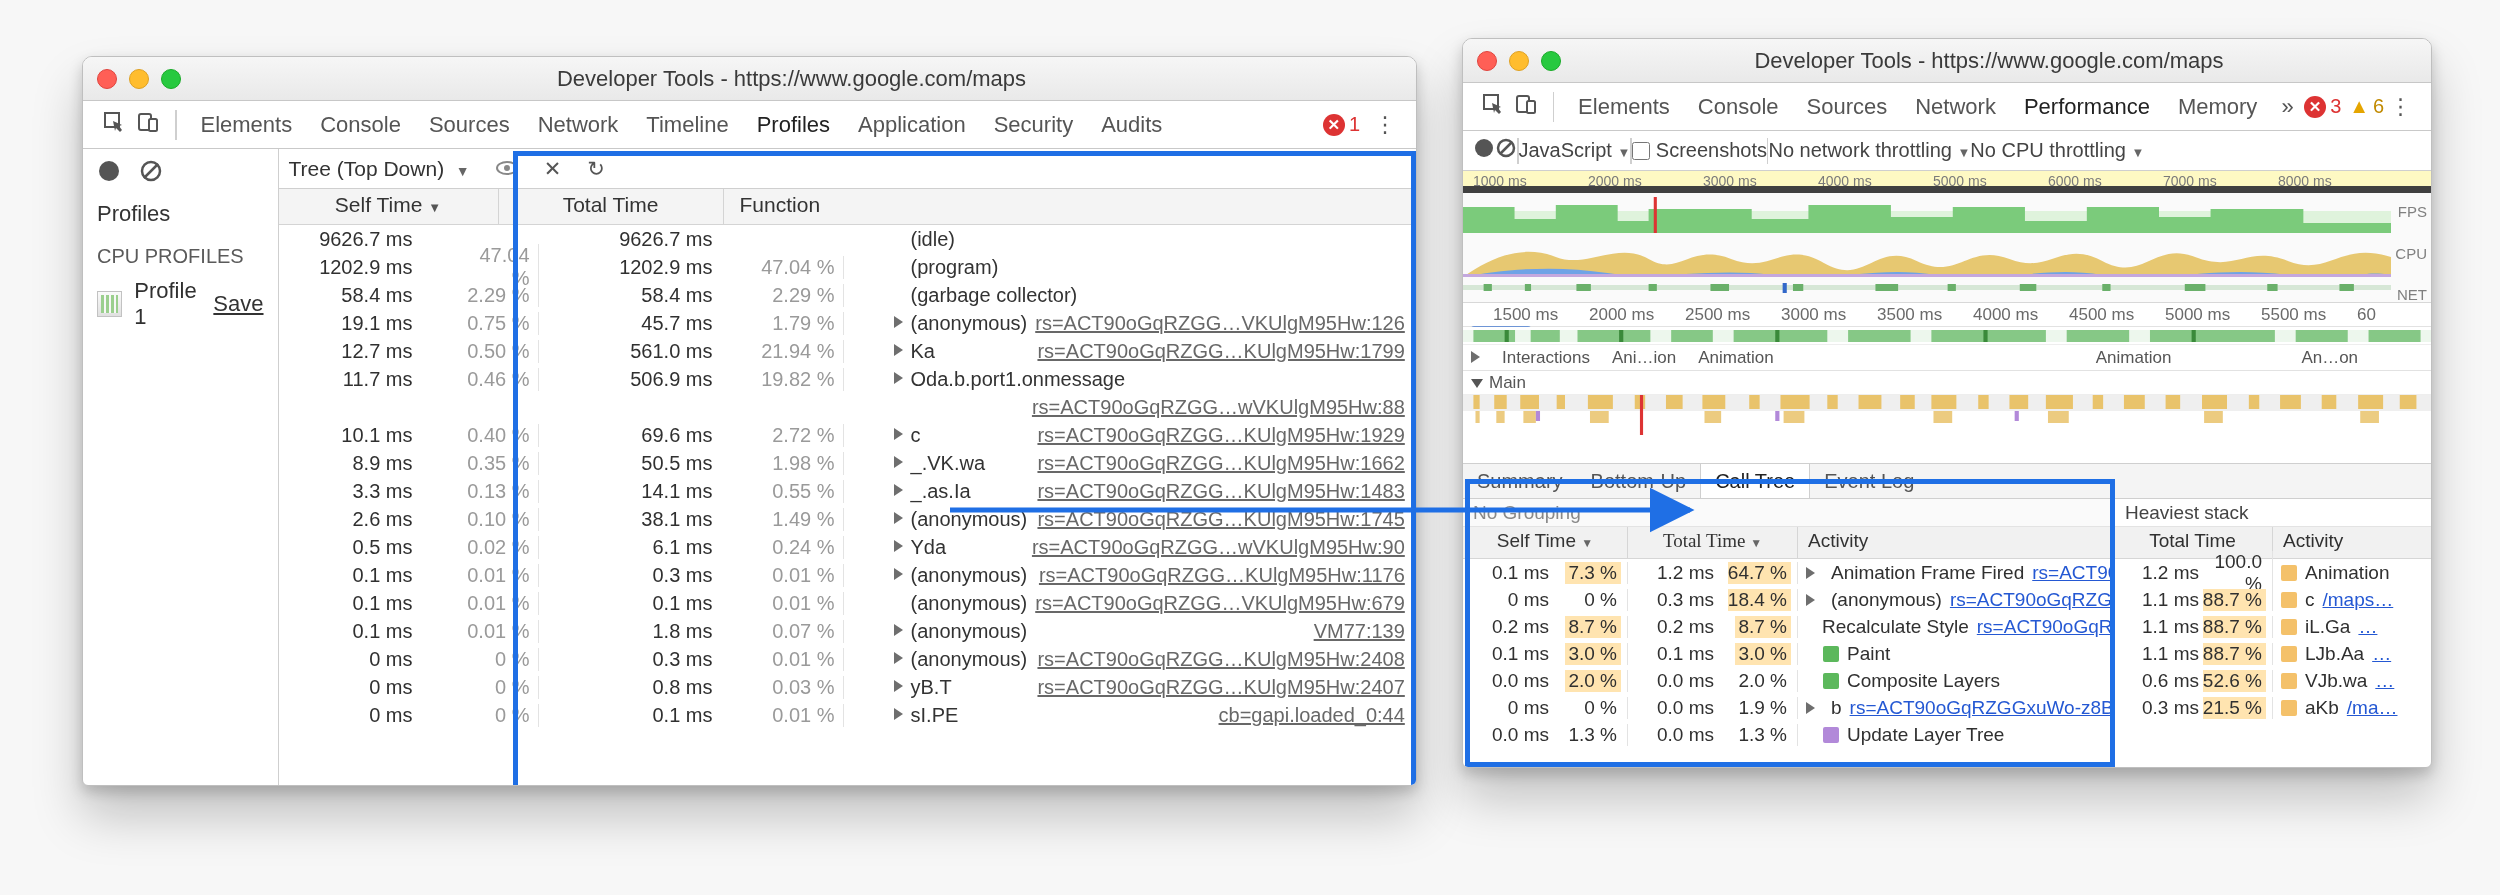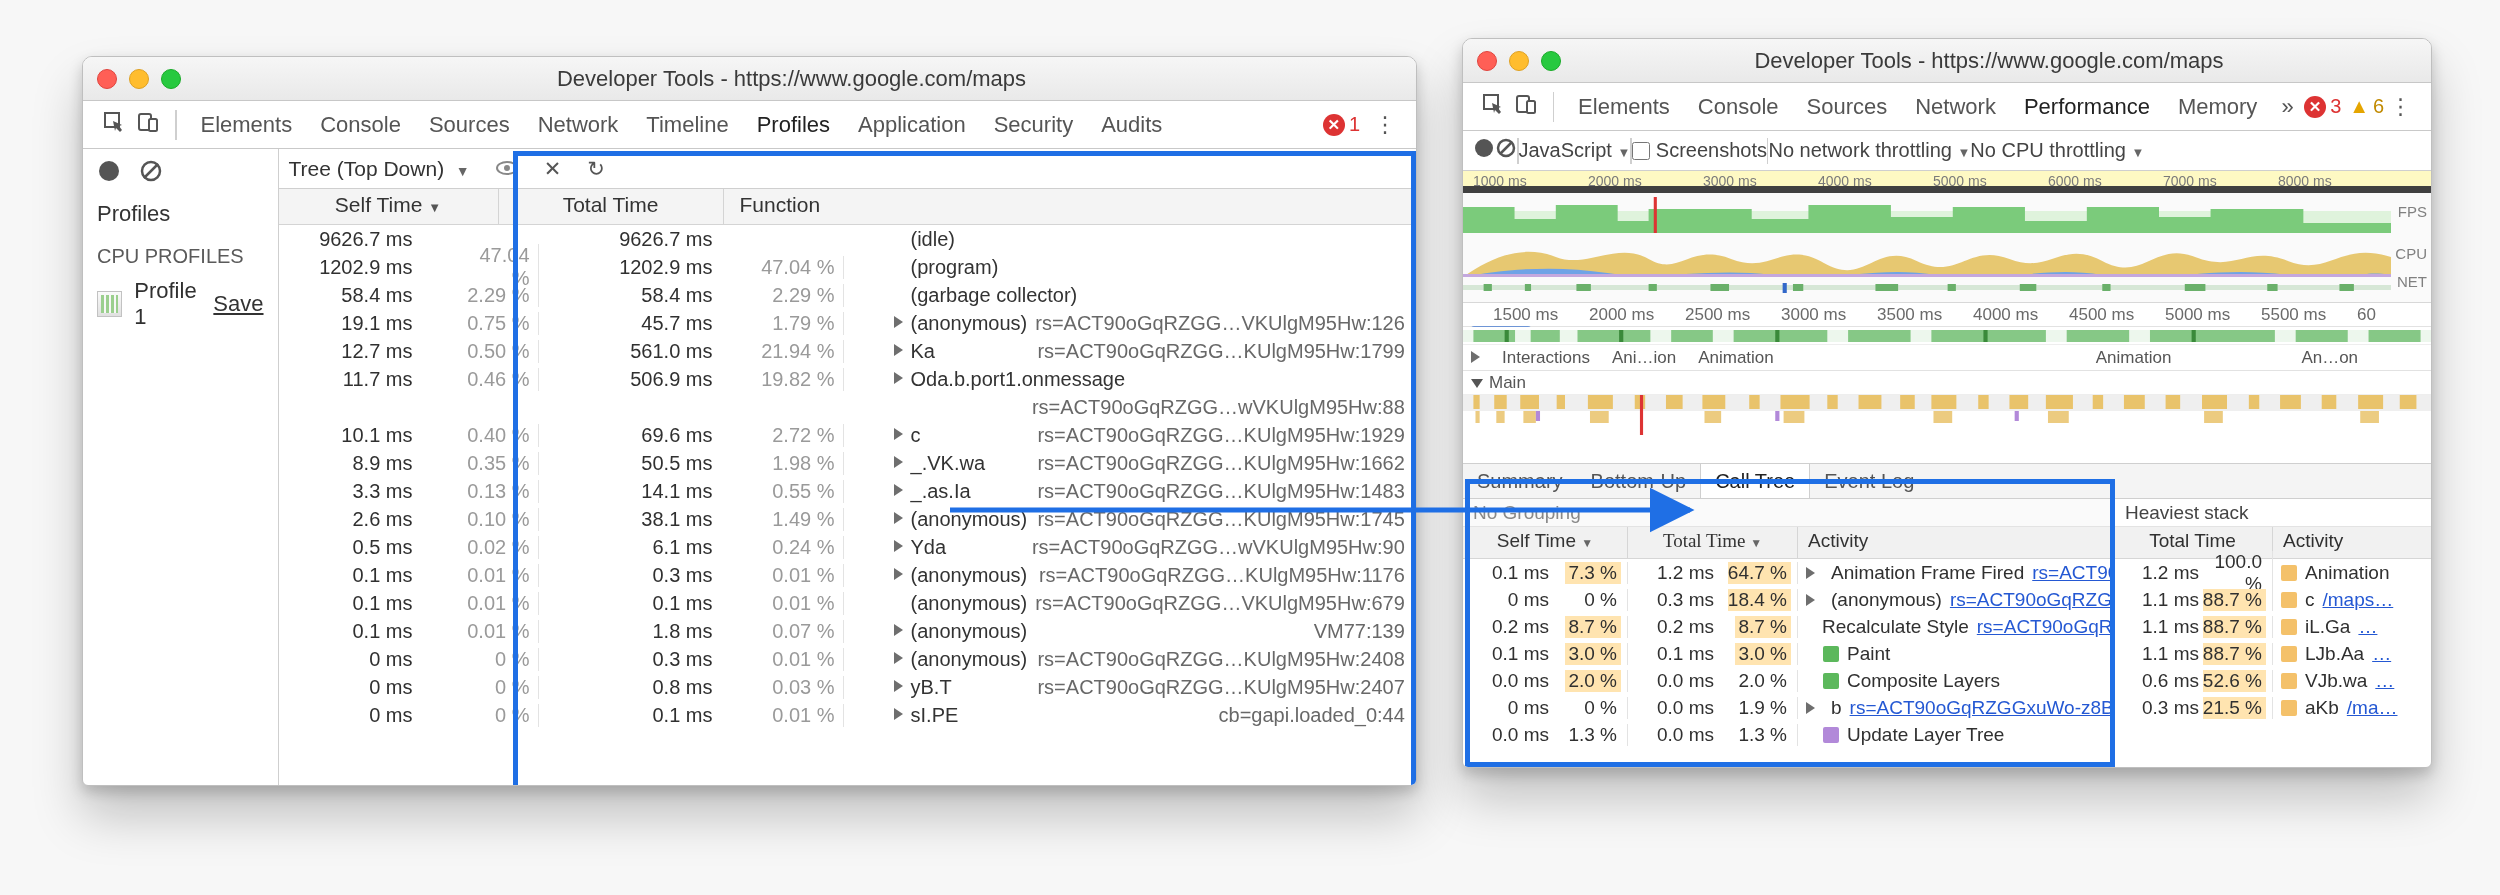--- a/index.html
+++ b/index.html
@@ -83,21 +83,21 @@
   
   .rows { overflow:hidden; }
   .row { display:flex; align-items:center; height:28px; font-size:20px;gap:40px;}
   .row .c1 { width:140px; text-align:right; padding-right:6px;}
   .row .c1p{ width:80px;  text-align:right; color:#9a9a9a; padding-right:8px; border-right:1.5px solid #e3e3e3;}
   .row .c2 { width:140px; text-align:right; padding-right:6px;}
   .row .c2p{ width:85px;  text-align:right; color:#9a9a9a; padding-right:8px; border-right:1.5px solid #e3e3e3;}
   .row .fn { flex:1; padding-left:10px; display:flex; align-items:center; gap:8px; overflow:hidden;}
   .row .fn .tri { color:#6e6e6e; font-size:13px;}
   .row .fn .name { color:#333;}
-  .row .fn .link { color:#686868; margin-left:auto; padding-right:16px; white-space:nowrap;}
+  .row .fn .link { color:#686868; text-decoration:underline; margin-left:auto; padding-right:16px; white-space:nowrap;}
   
   
   .leftbox { position:absolute; border:5px solid #1f6fe5; pointer-events:none;}
 
   
   .rightbody { height: calc(100% - 44px - 48px); display:flex; flex-direction:column;}
   .perf-toolbar { display:flex; align-items:center; height:40px; border-bottom:1.5px solid #cfcfcf; padding:0 10px; font-size:20px; color:#444;}
   .perf-toolbar .sep { width:1.5px; height:26px; background:#cfcfcf;}
   .perf-toolbar .tri{ font-size:13px; color:#666;}
   .perf-toolbar input[type=checkbox]{ width:18px; height:18px;}
@@ -528,21 +528,21 @@
               <rect x="400" y="3" width="22" height="7"></rect>
               <rect x="470" y="3" width="8" height="7"></rect>
               <rect x="540" y="3" width="16" height="7"></rect>
               <rect x="620" y="3" width="8" height="7"></rect>
               <rect x="700" y="3" width="20" height="7"></rect>
               <rect x="780" y="3" width="10" height="7"></rect>
               <rect x="850" y="3" width="14" height="7"></rect>
             </g>
             <rect x="310" y="2" width="4" height="10" fill="#3268c9"></rect>
           </svg></div>
-      <span class="ov-label" style="top:80px;">NET</span>
+      <span class="ov-label" style="top:93px;">NET</span>
     </div>
     <div class="ruler2" id="ruler2">
       <div class="handles" style="left:8px; width:60px;"></div>
     <span style="left: 30px;">1500 ms</span>
         <span style="left: 126px;">2000 ms</span>
         <span style="left: 222px;">2500 ms</span>
         <span style="left: 318px;">3000 ms</span>
         <span style="left: 414px;">3500 ms</span>
         <span style="left: 510px;">4000 ms</span>
         <span style="left: 606px;">4500 ms</span>

